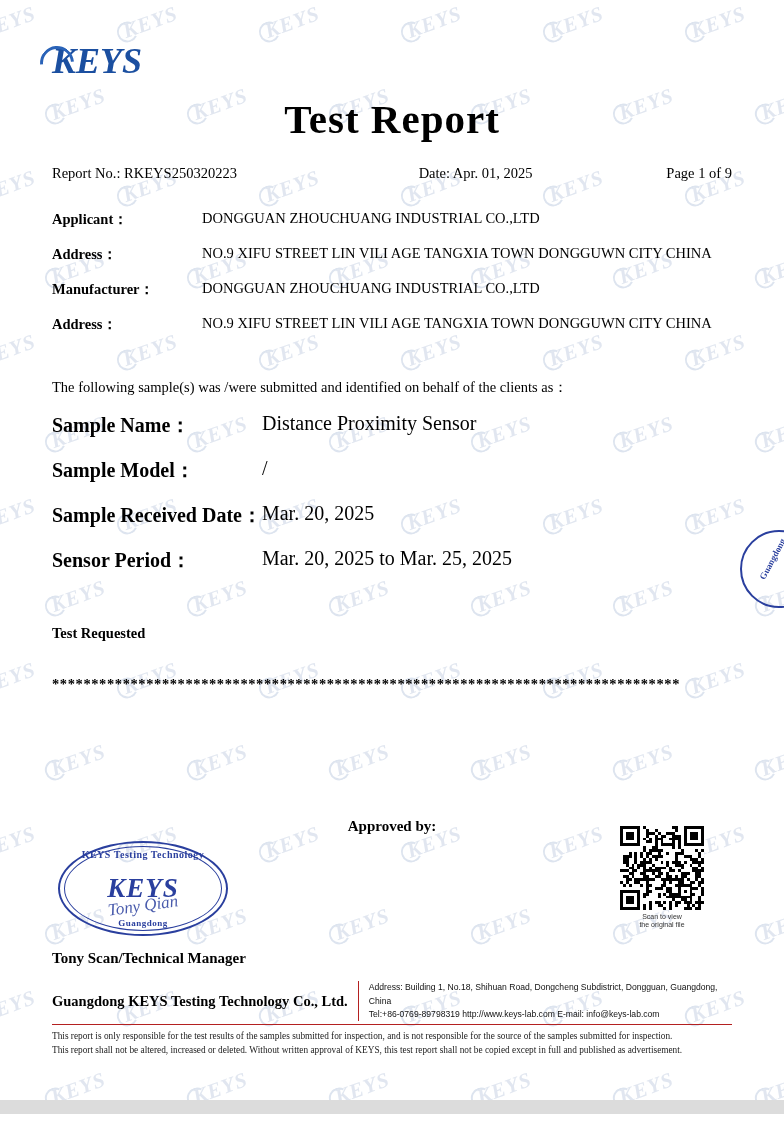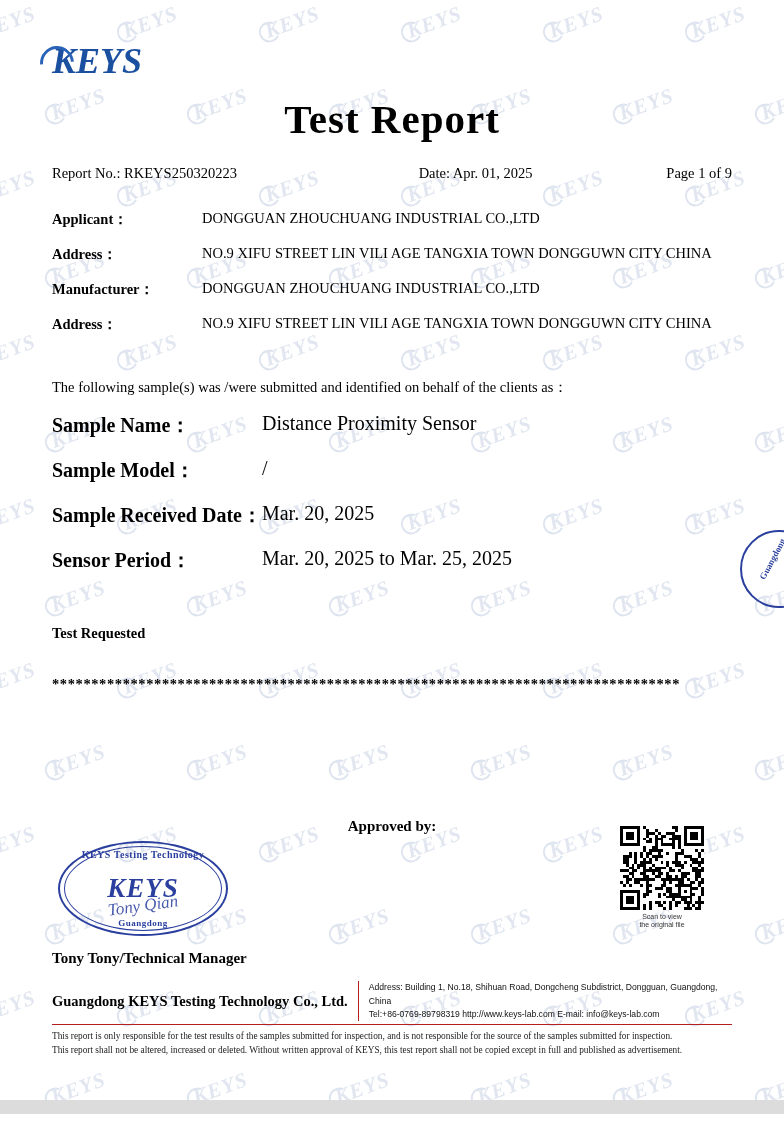--- a/index.html
+++ b/index.html
@@ -484,21 +484,21 @@
 
     <div class="stamp">
       <div class="oval"></div>
       <div class="oval2"></div>
       <div class="arc-top">KEYS Testing Technology</div>
       <div class="keys">KEYS</div>
       <div class="sig">Tony Qian</div>
       <div class="arc-bottom">Guangdong</div>
     </div>
 
-    <div class="signer">Tony Tony/Technical Manager</div>
+    <div class="signer">Tony Scan/Technical Manager</div>
 
   </div>
 
   <div class="side-stamp">
     <span>Guangdong</span>
   </div>
 
   <div class="qr-block">
     <svg class="qr" viewBox="0 0 29 29" shape-rendering="crispEdges">
       <rect width="29" height="29" fill="#fff"></rect>

